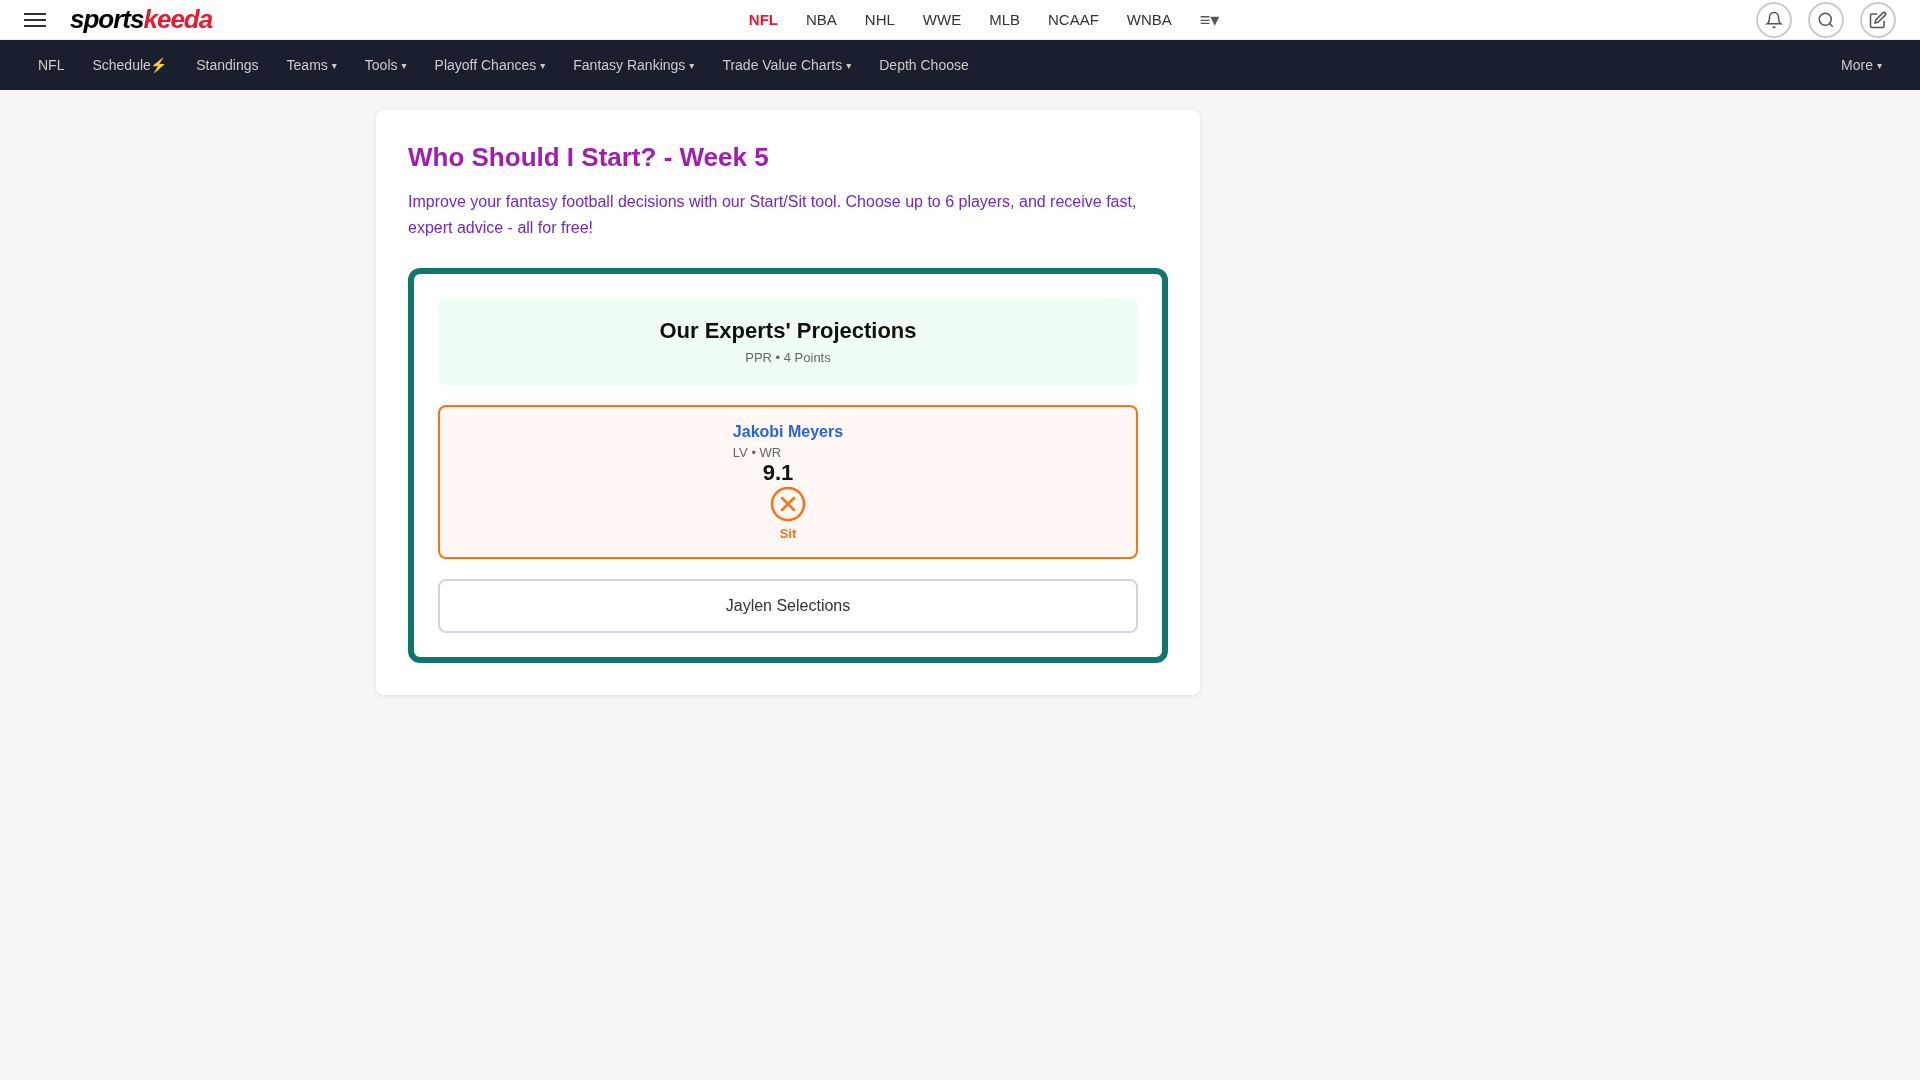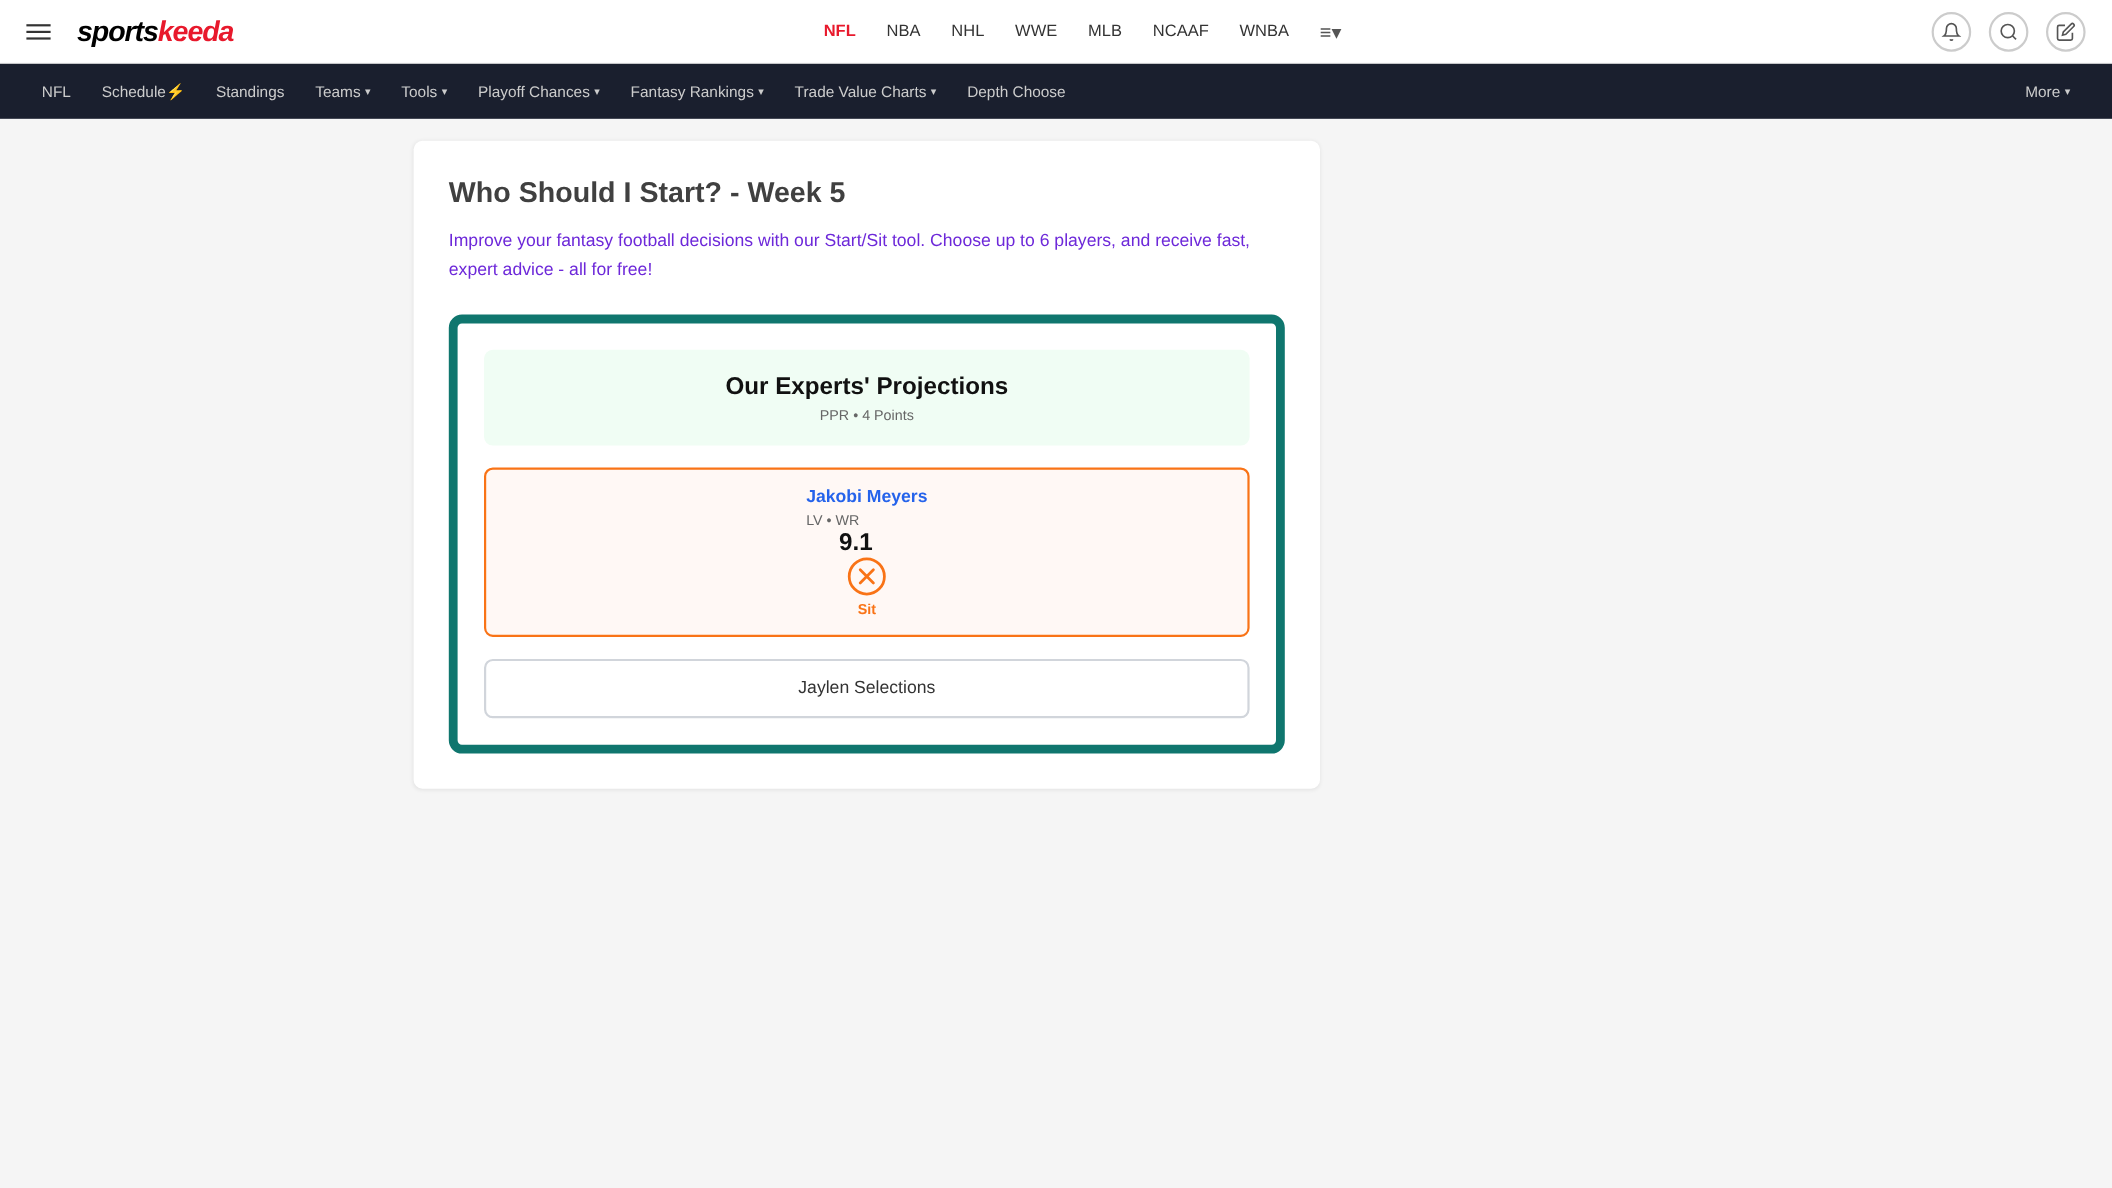--- a/index.html
+++ b/index.html
@@ -5,21 +5,21 @@
     * { margin: 0; padding: 0; box-sizing: border-box; }
     body { font-family: -apple-system, BlinkMacSystemFont, 'Segoe UI', Arial, sans-serif; background: #f5f5f5; }
 
     
     .top-nav {
       background: #fff;
       display: flex;
       align-items: center;
       justify-content: space-between;
       padding: 0 24px;
-      height: 58px;
+      height: 40px;
       border-bottom: 1px solid #eee;
     }
     .top-nav-left { display: flex; align-items: center; gap: 24px; }
     .hamburger { cursor: pointer; display: flex; flex-direction: column; gap: 4px; }
     .hamburger span { width: 22px; height: 2px; background: #333; display: block; }
     .logo { font-size: 26px; font-weight: 900; color: #e8192c; font-style: italic; letter-spacing: -1px; }
     .logo span { color: #000; }
 
     .top-nav-center { display: flex; align-items: center; gap: 28px; }
     .top-nav-center a {
@@ -84,34 +84,34 @@
     .card {
       background: #fff;
       border-radius: 8px;
       padding: 32px;
       box-shadow: 0 1px 4px rgba(0,0,0,0.08);
     }
 
     .card-title {
       font-size: 26px;
       font-weight: 700;
-      color: #404040;
+      color: #a21caf;
       margin-bottom: 16px;
     }
 
     .card-desc {
       font-size: 16px;
       color: #6d28d9;
       line-height: 1.6;
       margin-bottom: 28px;
     }
 
     
     .projections-box {
-      border: 8px solid #0f766e;
+      border: 6px solid #0f766e;
       border-radius: 12px;
       padding: 24px;
     }
 
     .experts-header {
       background: #f0fdf4;
       border-radius: 8px;
       padding: 20px;
       text-align: center;
       margin-bottom: 20px;

